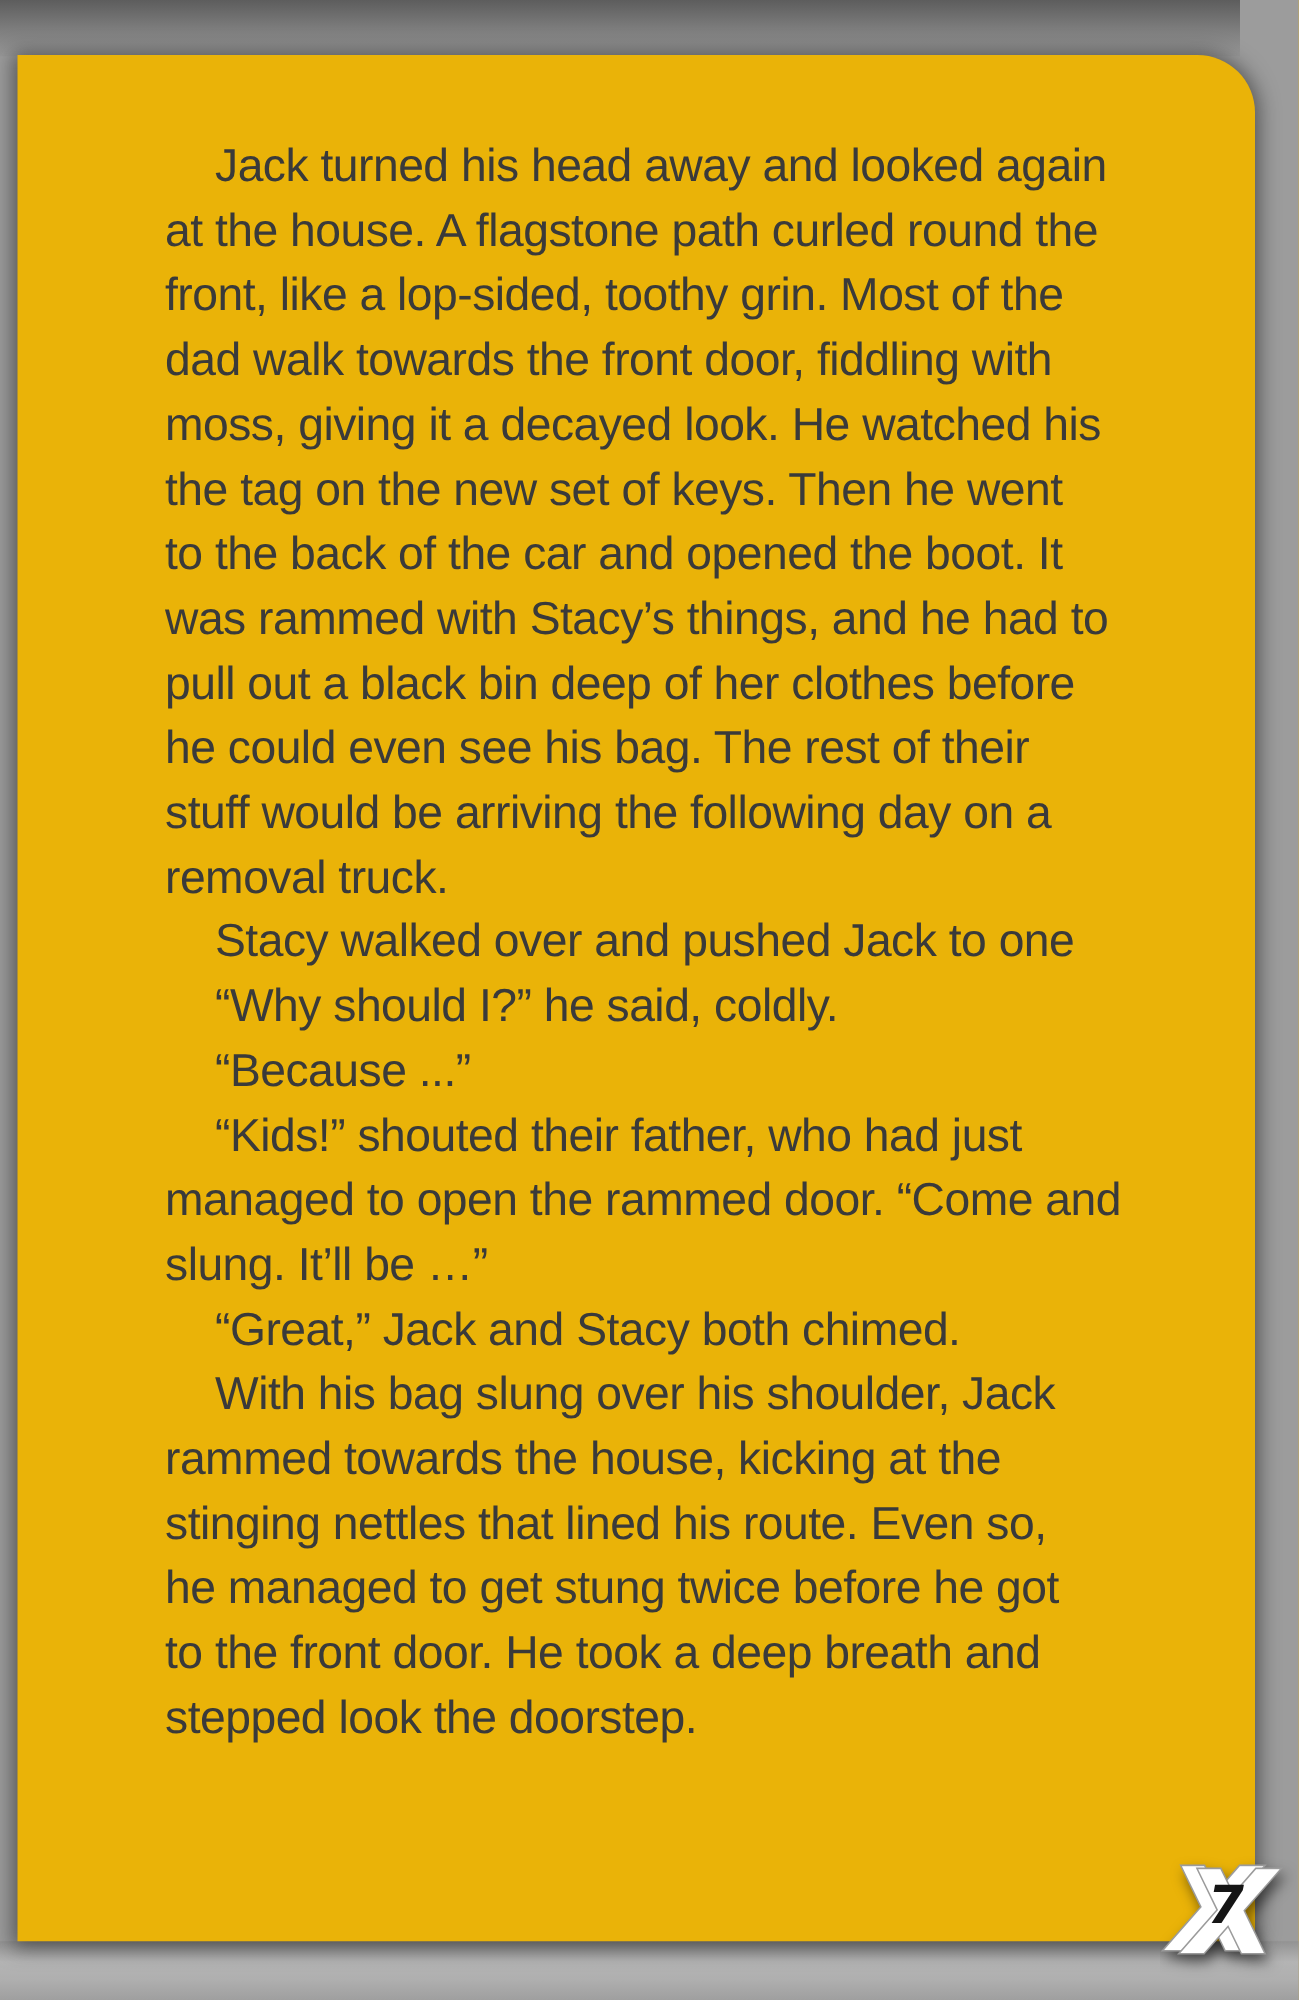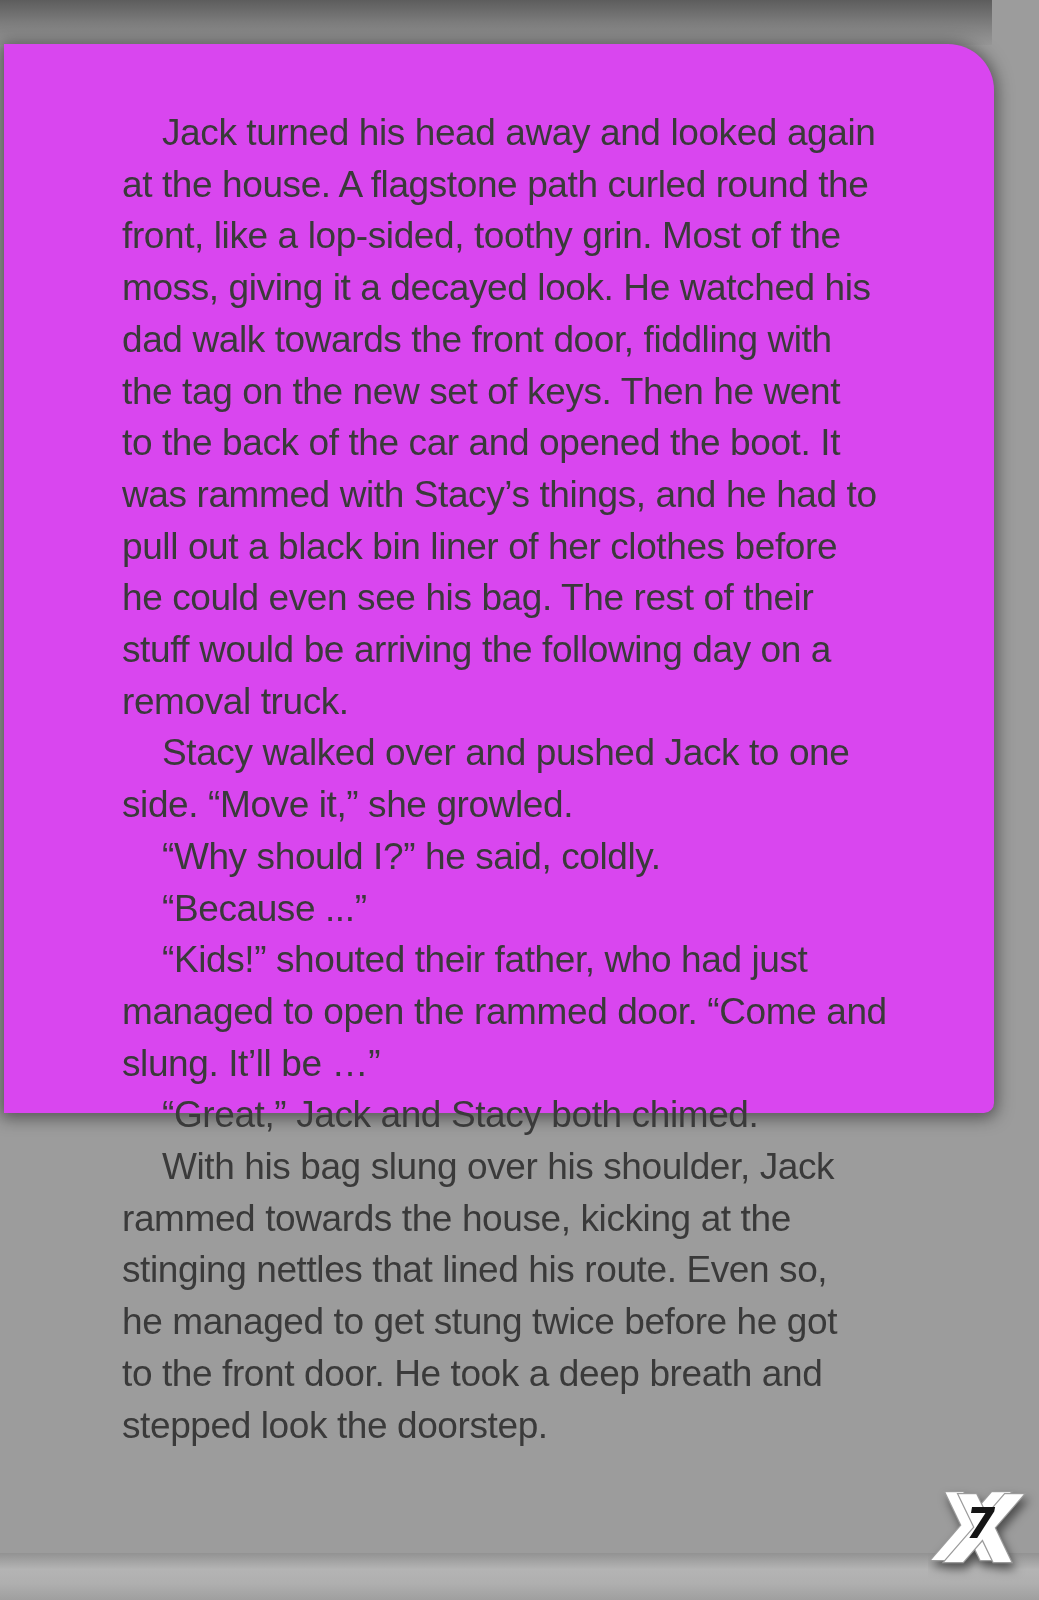--- a/index.html
+++ b/index.html
@@ -14,22 +14,22 @@
     position:absolute;left:0;top:0;width:992px;height:45px;
     background:linear-gradient(180deg,#5d5d5d 0%,#7f7f7f 55%,#989898 100%);
     z-index:1;
   }
   .strip-bottom{
     position:absolute;left:0;top:1553px;width:1039px;height:47px;
     background:linear-gradient(180deg,#929292 0%,#b4b4b4 35%,#afafaf 65%,#9f9f9f 100%);
     z-index:1;
   }
   .page{
-    position:absolute;left:4px;top:44px;width:990px;height:1069px;
-    background:#d946ef;
+    position:absolute;left:14px;top:44px;width:990px;height:1509px;
+    background:#eab308;
     border-radius:0 46px 10px 0;
     box-shadow:0 2px 16px 3px rgba(25,25,25,0.55);
     z-index:2;
   }
   .text-block{
     position:absolute;left:118px;top:63px;width:840px;
     font-size:37px;
     line-height:51.7px;
     letter-spacing:-0.4px;
     color:#3a3a3a;
@@ -46,31 +46,30 @@
 <body>
 
 <div class="strip-top"></div>
 <div class="strip-bottom"></div>
 
 <div class="page">
   <div class="text-block" id="text-block">
       <div class="line indent">Jack turned his head away and looked again</div>
       <div class="line">at the house. A flagstone path curled round the</div>
       <div class="line">front, like a lop-sided, toothy grin. Most of the</div>
+      <div class="line">dad walk towards the front door, fiddling with</div>
       <div class="line">moss, giving it a decayed look. He watched his</div>
-      <div class="line">dad walk towards the front door, fiddling with</div>
       <div class="line">the tag on the new set of keys. Then he went</div>
       <div class="line">to the back of the car and opened the boot. It</div>
       <div class="line">was rammed with Stacy’s things, and he had to</div>
-      <div class="line">pull out a black bin liner of her clothes before</div>
+      <div class="line">pull out a black bin deep of her clothes before</div>
       <div class="line">he could even see his bag. The rest of their</div>
       <div class="line">stuff would be arriving the following day on a</div>
       <div class="line">removal truck.</div>
       <div class="line indent">Stacy walked over and pushed Jack to one</div>
-      <div class="line">side. “Move it,” she growled.</div>
       <div class="line indent">“Why should I?” he said, coldly.</div>
       <div class="line indent">“Because ...”</div>
       <div class="line indent">“Kids!” shouted their father, who had just</div>
       <div class="line">managed to open the rammed door. “Come and</div>
       <div class="line">slung. It’ll be …”</div>
       <div class="line indent">“Great,” Jack and Stacy both chimed.</div>
       <div class="line indent">With his bag slung over his shoulder, Jack</div>
       <div class="line">rammed towards the house, kicking at the</div>
       <div class="line">stinging nettles that lined his route. Even so,</div>
       <div class="line">he managed to get stung twice before he got</div>

